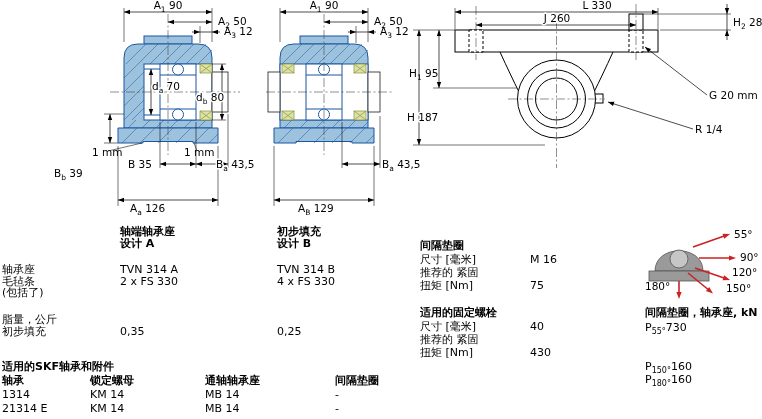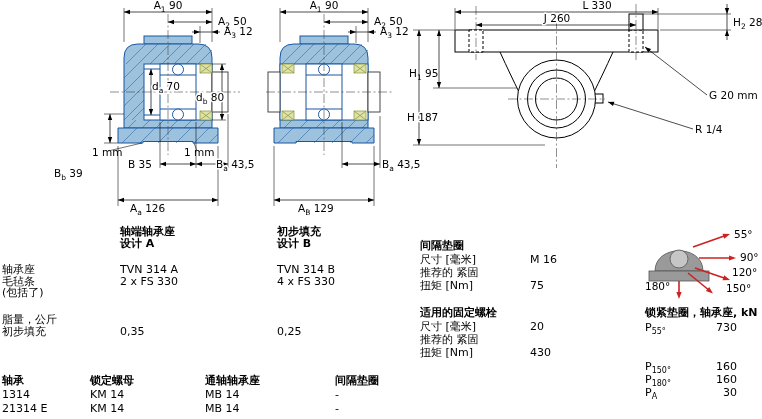--- a/index.html
+++ b/index.html
@@ -17,21 +17,21 @@
   .dim{stroke:#000;stroke-width:0.7;fill:none}
   .ext{stroke:#000;stroke-width:0.55;fill:none}
   .ah{fill:#000;stroke:none}
   .hs{stroke:#1b57a0;stroke-width:1}
   .wh{fill:#fff;stroke:#1b57a0;stroke-width:1}
   .blk{fill:#fff;stroke:#000;stroke-width:1}
   .bs{stroke:#000;stroke-width:1;fill:none}
   .h1{stroke:#1b57a0;stroke-width:0.5}
   .sl{stroke:#8a9138;stroke-width:0.7}
   .dash{stroke-dasharray:3 2}
-  .prow{width:92px;display:flex;justify-content:space-between}
+  .prow{width:92px;display:flex;}
 </style>
 </head>
 <body>
 
 <div class="page">
 
   <svg class="abs" style="left:48px;top:0" width="230" height="220" viewBox="0 0 230 220">
     <defs>
       <path id="aL" d="M0,0 L6,-2.2 L6,2.2 Z"></path>
       <path id="aR" d="M0,0 L-6,-2.2 L-6,2.2 Z"></path>
@@ -346,43 +346,40 @@
 
   <span class="t b" style="left:420px;top:240px">间隔垫圈</span>
   <span class="t" style="left:420px;top:254px">尺寸 [毫米]</span>
   <span class="t" style="left:530px;top:254px">M 16</span>
   <span class="t" style="left:420px;top:267px">推荐的 紧固</span>
   <span class="t" style="left:420px;top:280px">扭矩 [Nm]</span>
   <span class="t" style="left:530px;top:280px">75</span>
 
   <span class="t b" style="left:420px;top:307px">适用的固定螺栓</span>
   <span class="t" style="left:420px;top:321px">尺寸 [毫米]</span>
-  <span class="t" style="left:530px;top:321px">20</span>
+  <span class="t" style="left:530px;top:321px">40</span>
   <span class="t" style="left:420px;top:334px">推荐的 紧固</span>
   <span class="t" style="left:420px;top:347px">扭矩 [Nm]</span>
   <span class="t" style="left:530px;top:347px">430</span>
 
-  <span class="t b" style="left:645px;top:307px">锁紧垫圈，轴承座, kN</span>
+  <span class="t b" style="left:645px;top:307px">间隔垫圈，轴承座, kN</span>
   <div class="t prow" style="left:645px;top:322px">
     <span><span>P</span><sub>55°</sub></span>
     <span>730</span>
   </div>
   <div class="t prow" style="left:645px;top:361px">
     <span><span>P</span><sub>150°</sub></span>
     <span>160</span>
   </div>
   <div class="t prow" style="left:645px;top:374px">
     <span><span>P</span><sub>180°</sub></span>
     <span>160</span>
   </div>
-  <div class="t prow" style="left:645px;top:387px">
-    <span><span>P</span><sub>A</sub></span>
-    <span>30</span>
-  </div>
-
+
+  <span class="t b" style="left:2px;top:361px">适用的SKF轴承和附件</span>
   <span class="t b" style="left:2px;top:375px">轴承</span>
   <span class="t b" style="left:90px;top:375px">锁定螺母</span>
   <span class="t b" style="left:205px;top:375px">通轴轴承座</span>
   <span class="t b" style="left:335px;top:375px">间隔垫圈</span>
 
   <span class="t" style="left:2px;top:389px">1314</span>
   <span class="t" style="left:90px;top:389px">KM 14</span>
   <span class="t" style="left:205px;top:389px">MB 14</span>
   <span class="t" style="left:335px;top:389px">-</span>
 

